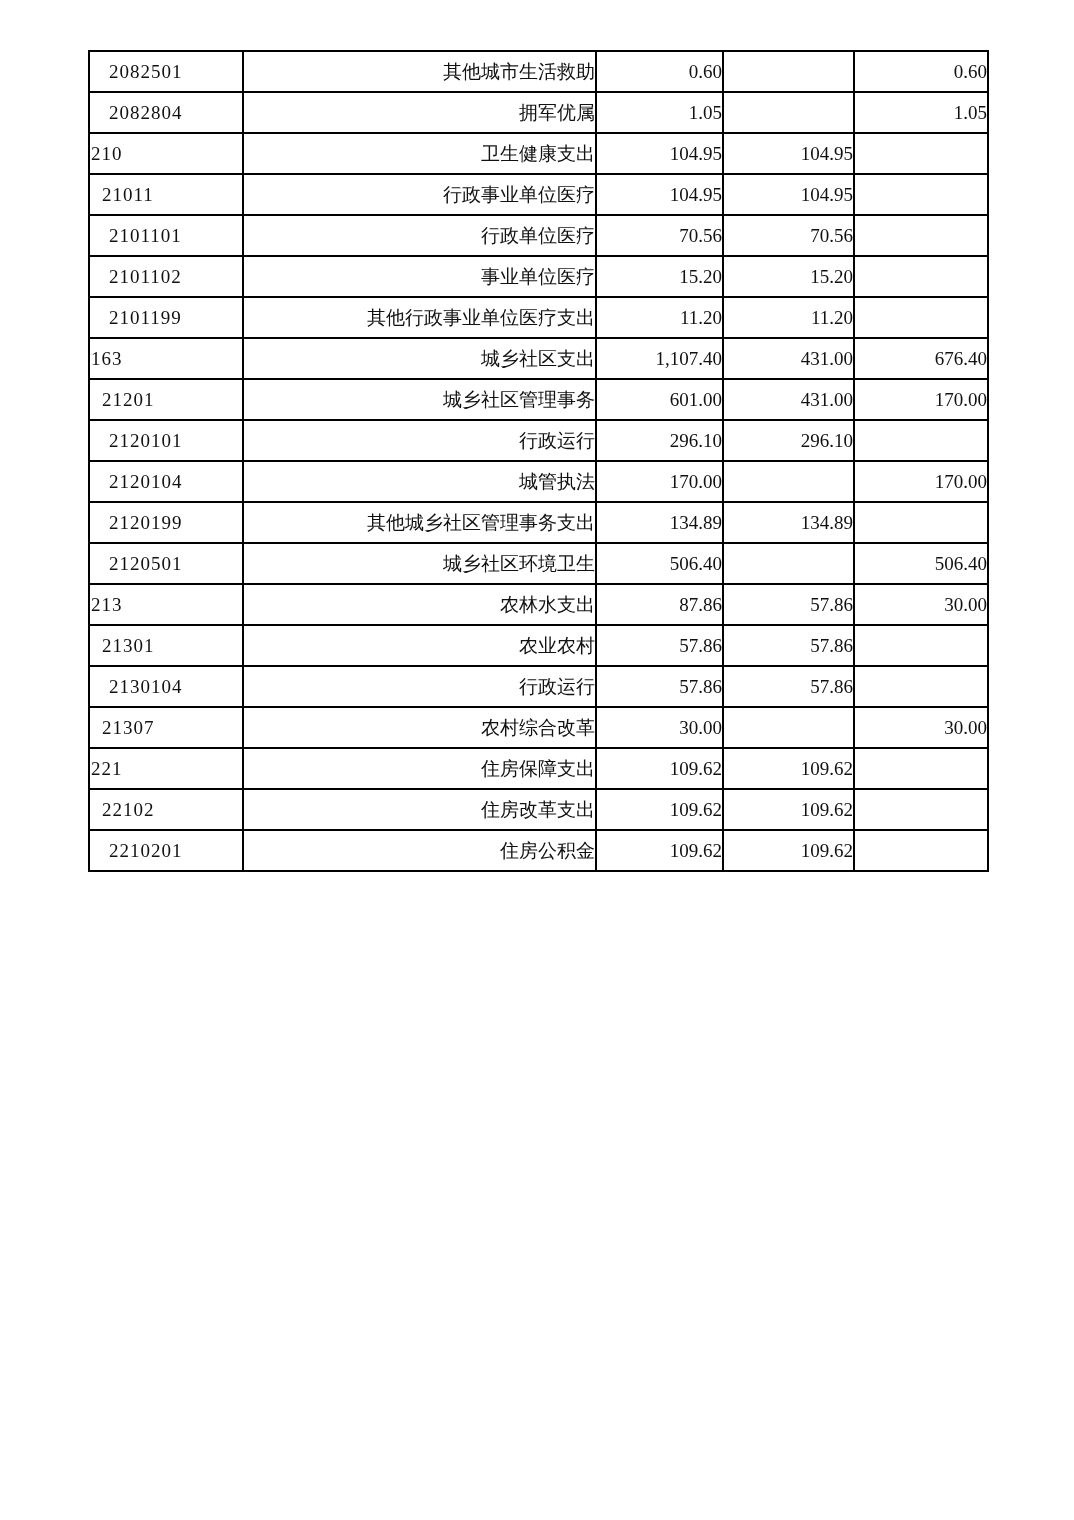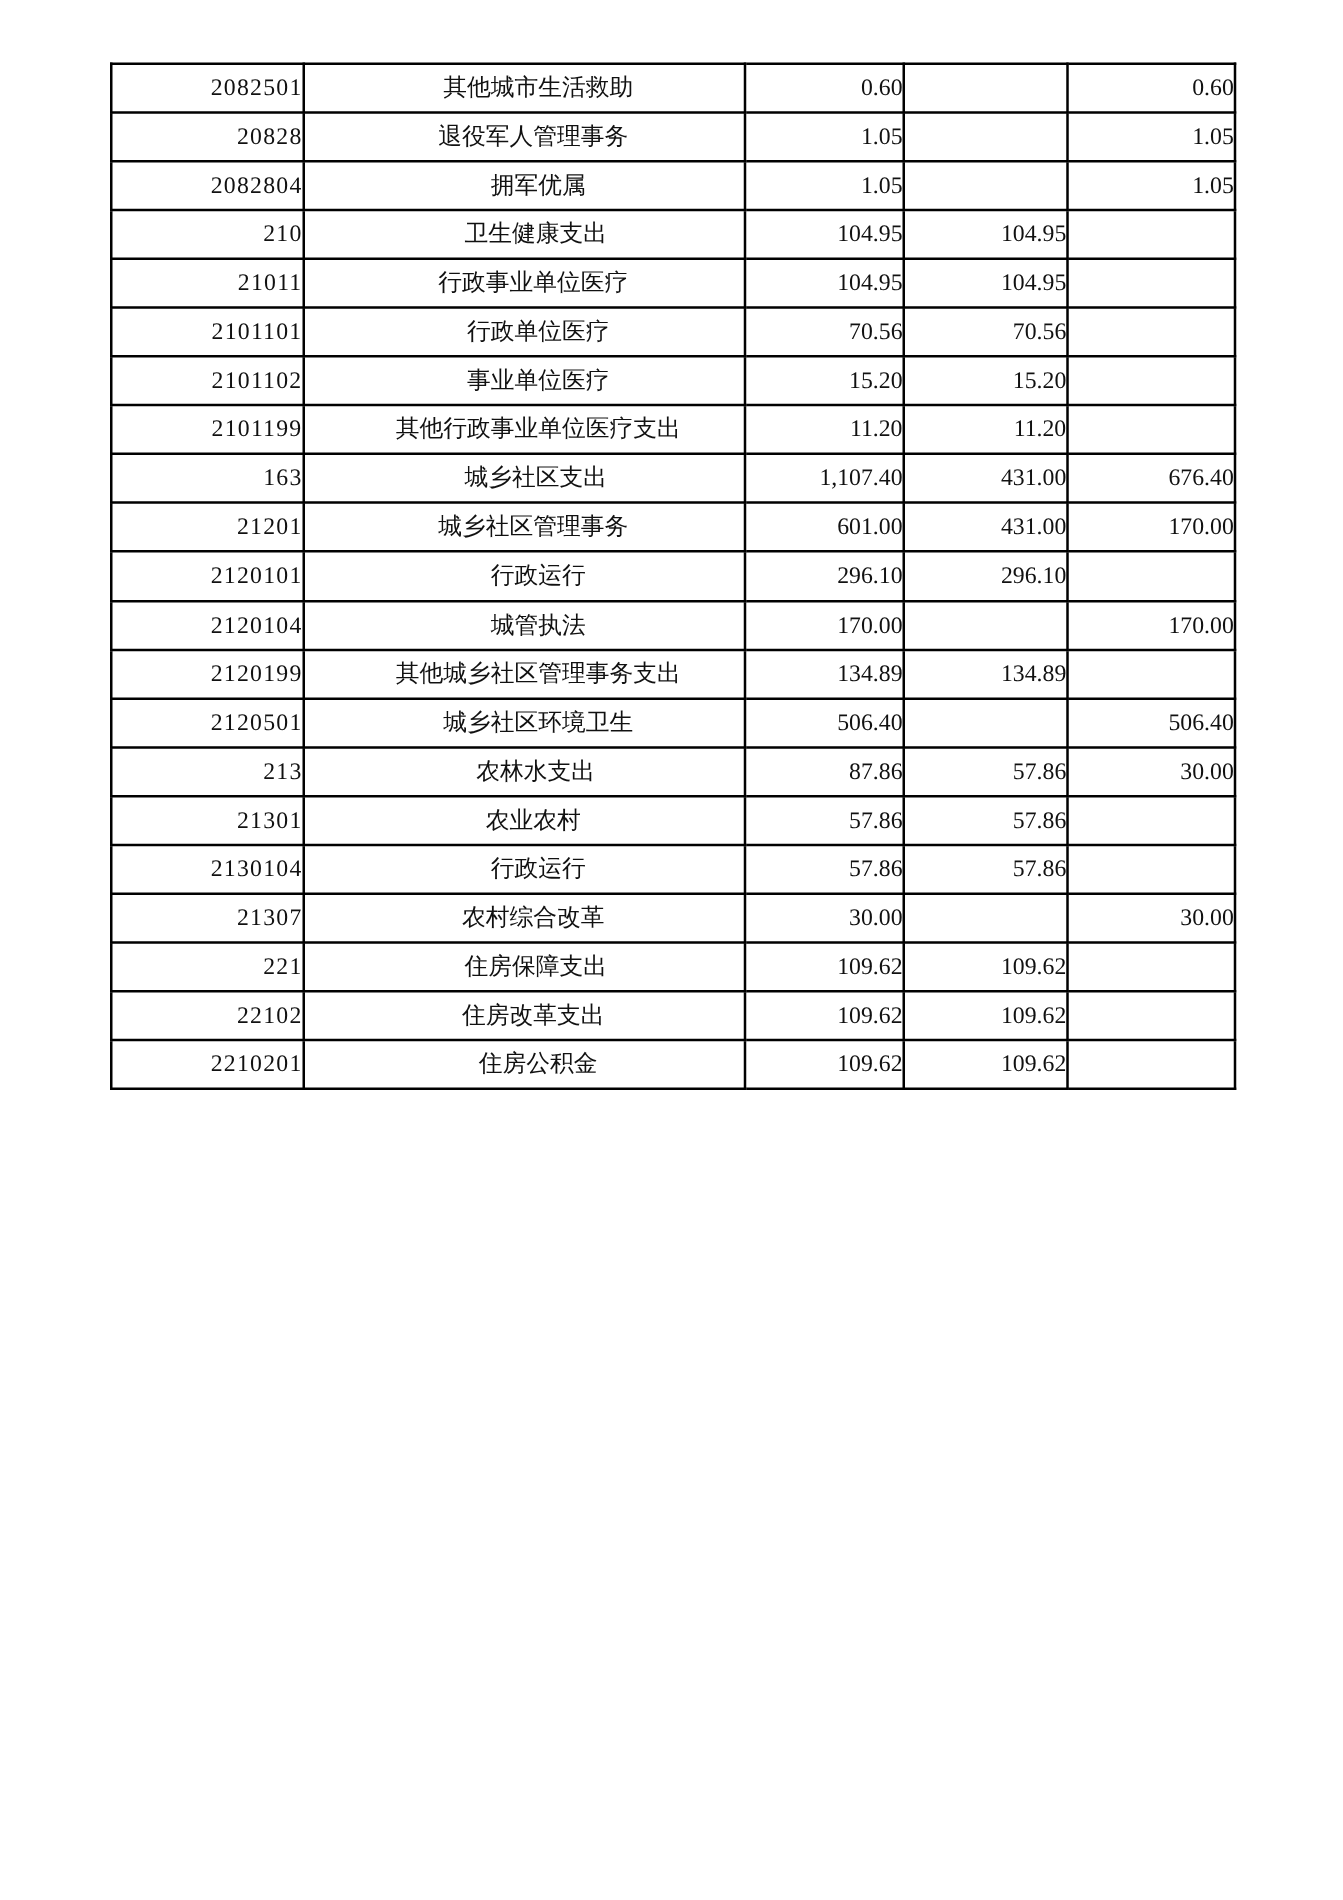--- a/index.html
+++ b/index.html
@@ -33,22 +33,22 @@
   table.budget td {
     border: 2px solid #000000;
     font-size: 19px;
     line-height: 1;
     vertical-align: middle;
     overflow: hidden;
     white-space: nowrap;
     padding: 0;
   }
   table.budget tr { height: 34.25px; }
-  td.code { text-align: right; letter-spacing: 1px; }
-  td.name { text-align: center; }
+  td.code { text-align: left; letter-spacing: 1px; }
+  td.name { text-align: right; }
   td.num  { text-align: right; padding-right: 6px; }
   td.code.ind1 { padding-left: 1px; }
   td.code.ind2 { padding-left: 12px; }
   td.code.ind3 { padding-left: 19px; }
   td.name.ind1 { padding-left: 18px; font-family: Liberation Serif, serif; }
   td.name.ind2 { padding-left: 14px; }
   td.name.ind3 { padding-left: 22px; }
 </style>
 </head>
 <body>
@@ -64,27 +64,20 @@
     </colgroup>
     <tbody>
         <tr>
           <td class="code ind3">2082501</td>
           <td class="name ind3">其他城市生活救助</td>
           <td class="num">0.60</td>
           <td class="num"></td>
           <td class="num">0.60</td>
         </tr>
         <tr>
-          <td class="code ind2">20828</td>
-          <td class="name ind2">退役军人管理事务</td>
-          <td class="num">1.05</td>
-          <td class="num"></td>
-          <td class="num">1.05</td>
-        </tr>
-        <tr>
           <td class="code ind3">2082804</td>
           <td class="name ind3">拥军优属</td>
           <td class="num">1.05</td>
           <td class="num"></td>
           <td class="num">1.05</td>
         </tr>
         <tr>
           <td class="code ind1">210</td>
           <td class="name ind1">卫生健康支出</td>
           <td class="num">104.95</td>

